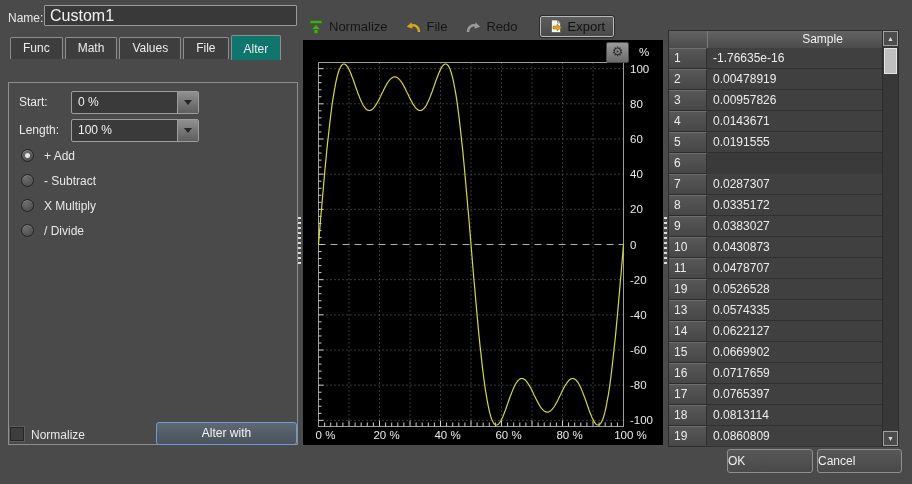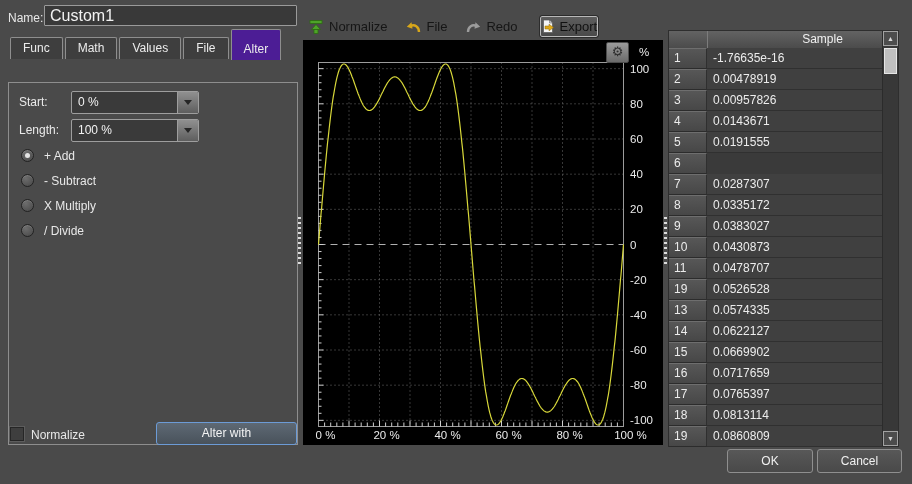--- a/index.html
+++ b/index.html
@@ -17,21 +17,21 @@
     font-family:"Liberation Sans",sans-serif;font-size:16px;padding:0 5px;border-radius:1px;
   }
   
   #tab-bar{left:10px;top:33px;height:26px;display:flex;align-items:flex-end;}
   .tab{
     background:#3e3e3e;border:1px solid #8e8e8e;border-bottom:none;
     padding:3px 12px 4px;margin-right:2px;color:#ececec;cursor:default;
     border-radius:2px 2px 0 0;position:relative;
   }
   .tab.active{
-    background:#4c1d95;padding-top:12px;margin-bottom:-1px;z-index:3;
+    background:#0f766e;padding-top:6px;margin-bottom:-1px;z-index:3;
   }
   
   #group-box{left:8px;top:58px;width:288px;height:361px;border:1px solid #8e8e8e;margin-top:24px;}
   #group-box .label{position:absolute;color:#eaeaea;}
   #start-label{left:10px;top:12px;}
   #length-label{left:10px;top:40px;}
   .dropdown{
     position:absolute;height:21px;width:126px;display:flex;
     background:#3a3a3a;border:1px solid #9e9e9e;border-radius:2px;
   }
@@ -63,21 +63,21 @@
     left:156px;top:422px;width:141px;height:23px;box-sizing:border-box;
     background:linear-gradient(#5e6974,#49525b);
     border:1px solid #6c9bd6;border-radius:3px;color:#f4f4f4;
     text-align:center;line-height:21px;cursor:default;
   }
   
   #toolbar{left:308px;top:14px;height:25px;display:flex;align-items:center;color:#161616;font-size:13px;}
   .tool{display:flex;align-items:center;gap:5px;margin-right:18px;cursor:default;}
   .tool svg{display:block;}
   #export-button{
-    display:flex;align-items:center;gap:5px;padding:2px 0;margin-left:4px;
+    display:flex;align-items:center;gap:5px;padding:2px 8px;margin-left:4px;
     border:1px solid #b9b9b9;outline:1px solid #2c2c2c;border-radius:2px;
     background:linear-gradient(#5d5d5d,#4a4a4a);color:#111;cursor:default;
   }
   
   #plot-container{left:303px;top:40px;width:360px;height:405px;background:#000;}
   #waveform-plot{position:absolute;left:0;top:0;}
   #plot-settings-button{
     position:absolute;left:303px;top:2px;width:21px;height:19px;
     background:linear-gradient(#9a9a9a,#6b6b6b);border:1px solid #4c4c4c;border-radius:2px;
     color:#2e2e2e;font-size:13px;line-height:18px;text-align:center;cursor:default;
@@ -118,21 +118,21 @@
   }
   #scroll-up{top:0;}
   #scroll-down{bottom:0;}
   #scroll-thumb{
     position:absolute;left:1px;top:17px;width:13px;height:26px;box-sizing:border-box;
     background:#bfbfbf;border:1px solid #e6e6e6;cursor:default;
   }
   
   .btn{
     background:linear-gradient(#585858,#494949);border:1px solid #8f8f8f;border-radius:3px;
-    color:#f0f0f0;text-align:center;line-height:22px;cursor:default;box-sizing:border-box;
+    color:#f0f0f0;line-height:22px;cursor:default;box-sizing:border-box;
   }
   #ok-button{left:727px;top:449px;width:86px;height:24px;}
   #cancel-button{left:817px;top:449px;width:85px;height:24px;}
 </style>
 </head>
 <body>
 
 <span class="abs" id="name-label">Name:</span>
 <input class="abs" id="name-input" type="text" value="Custom1" style="">
 

